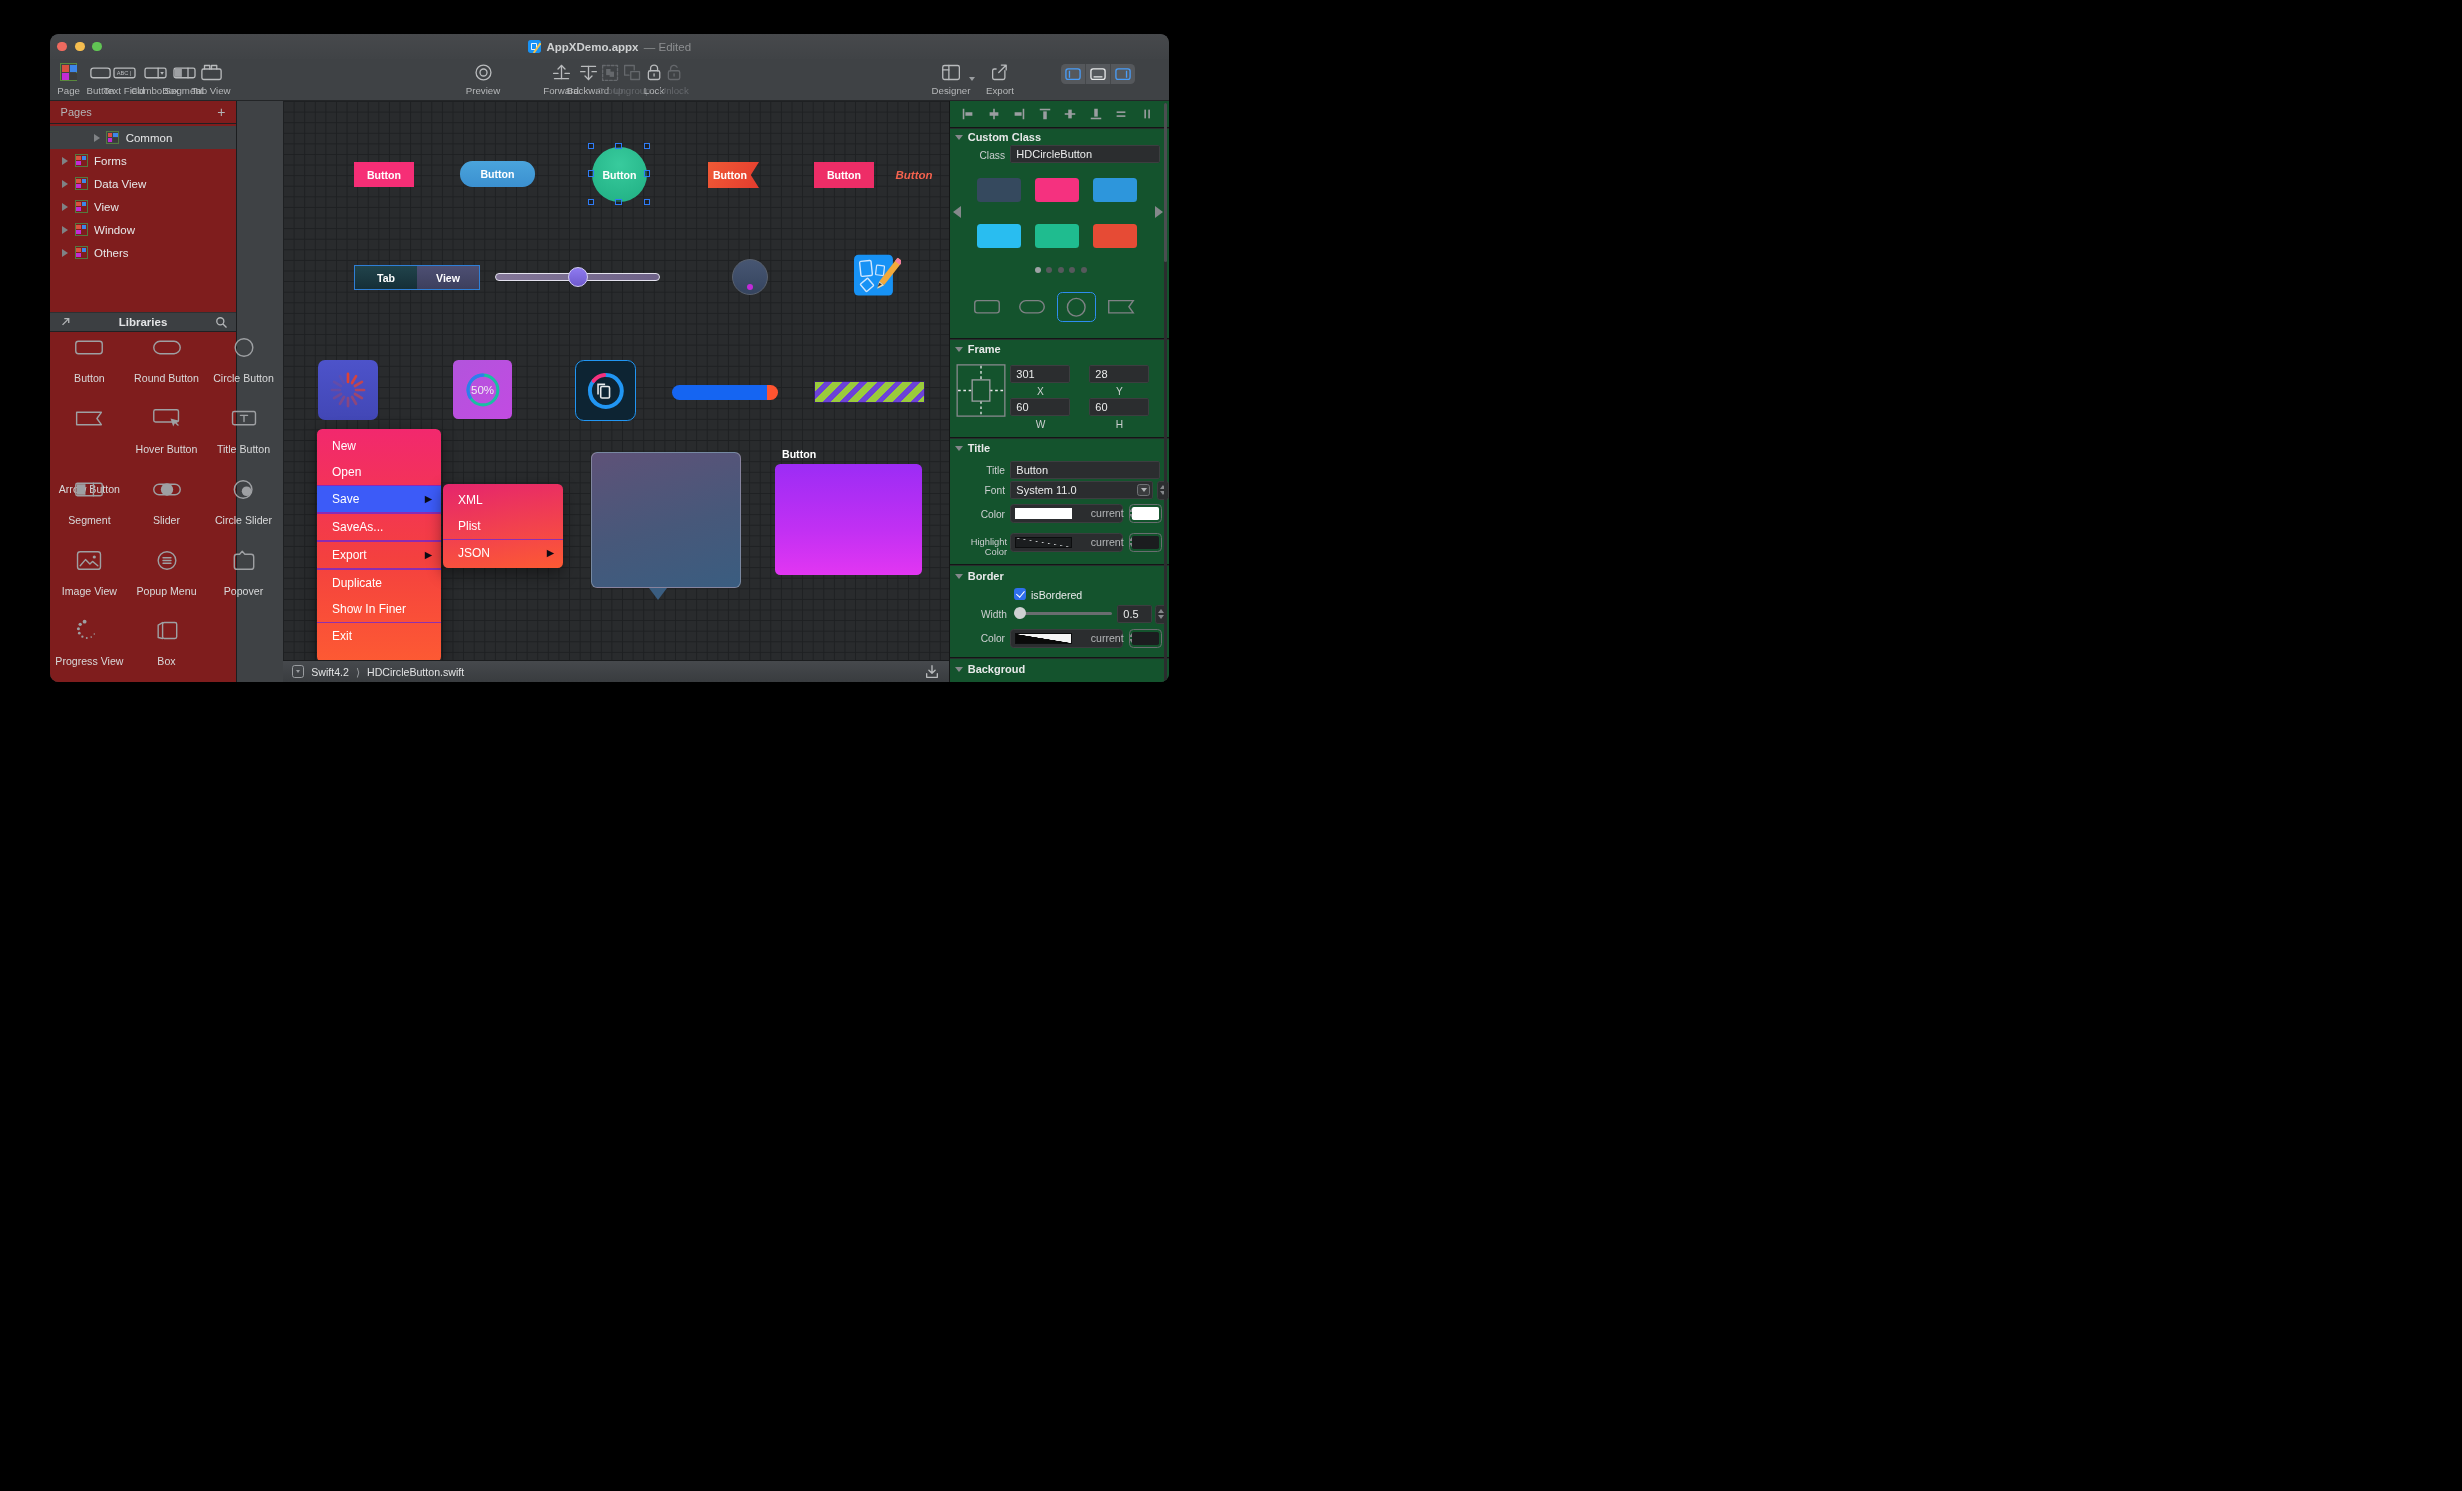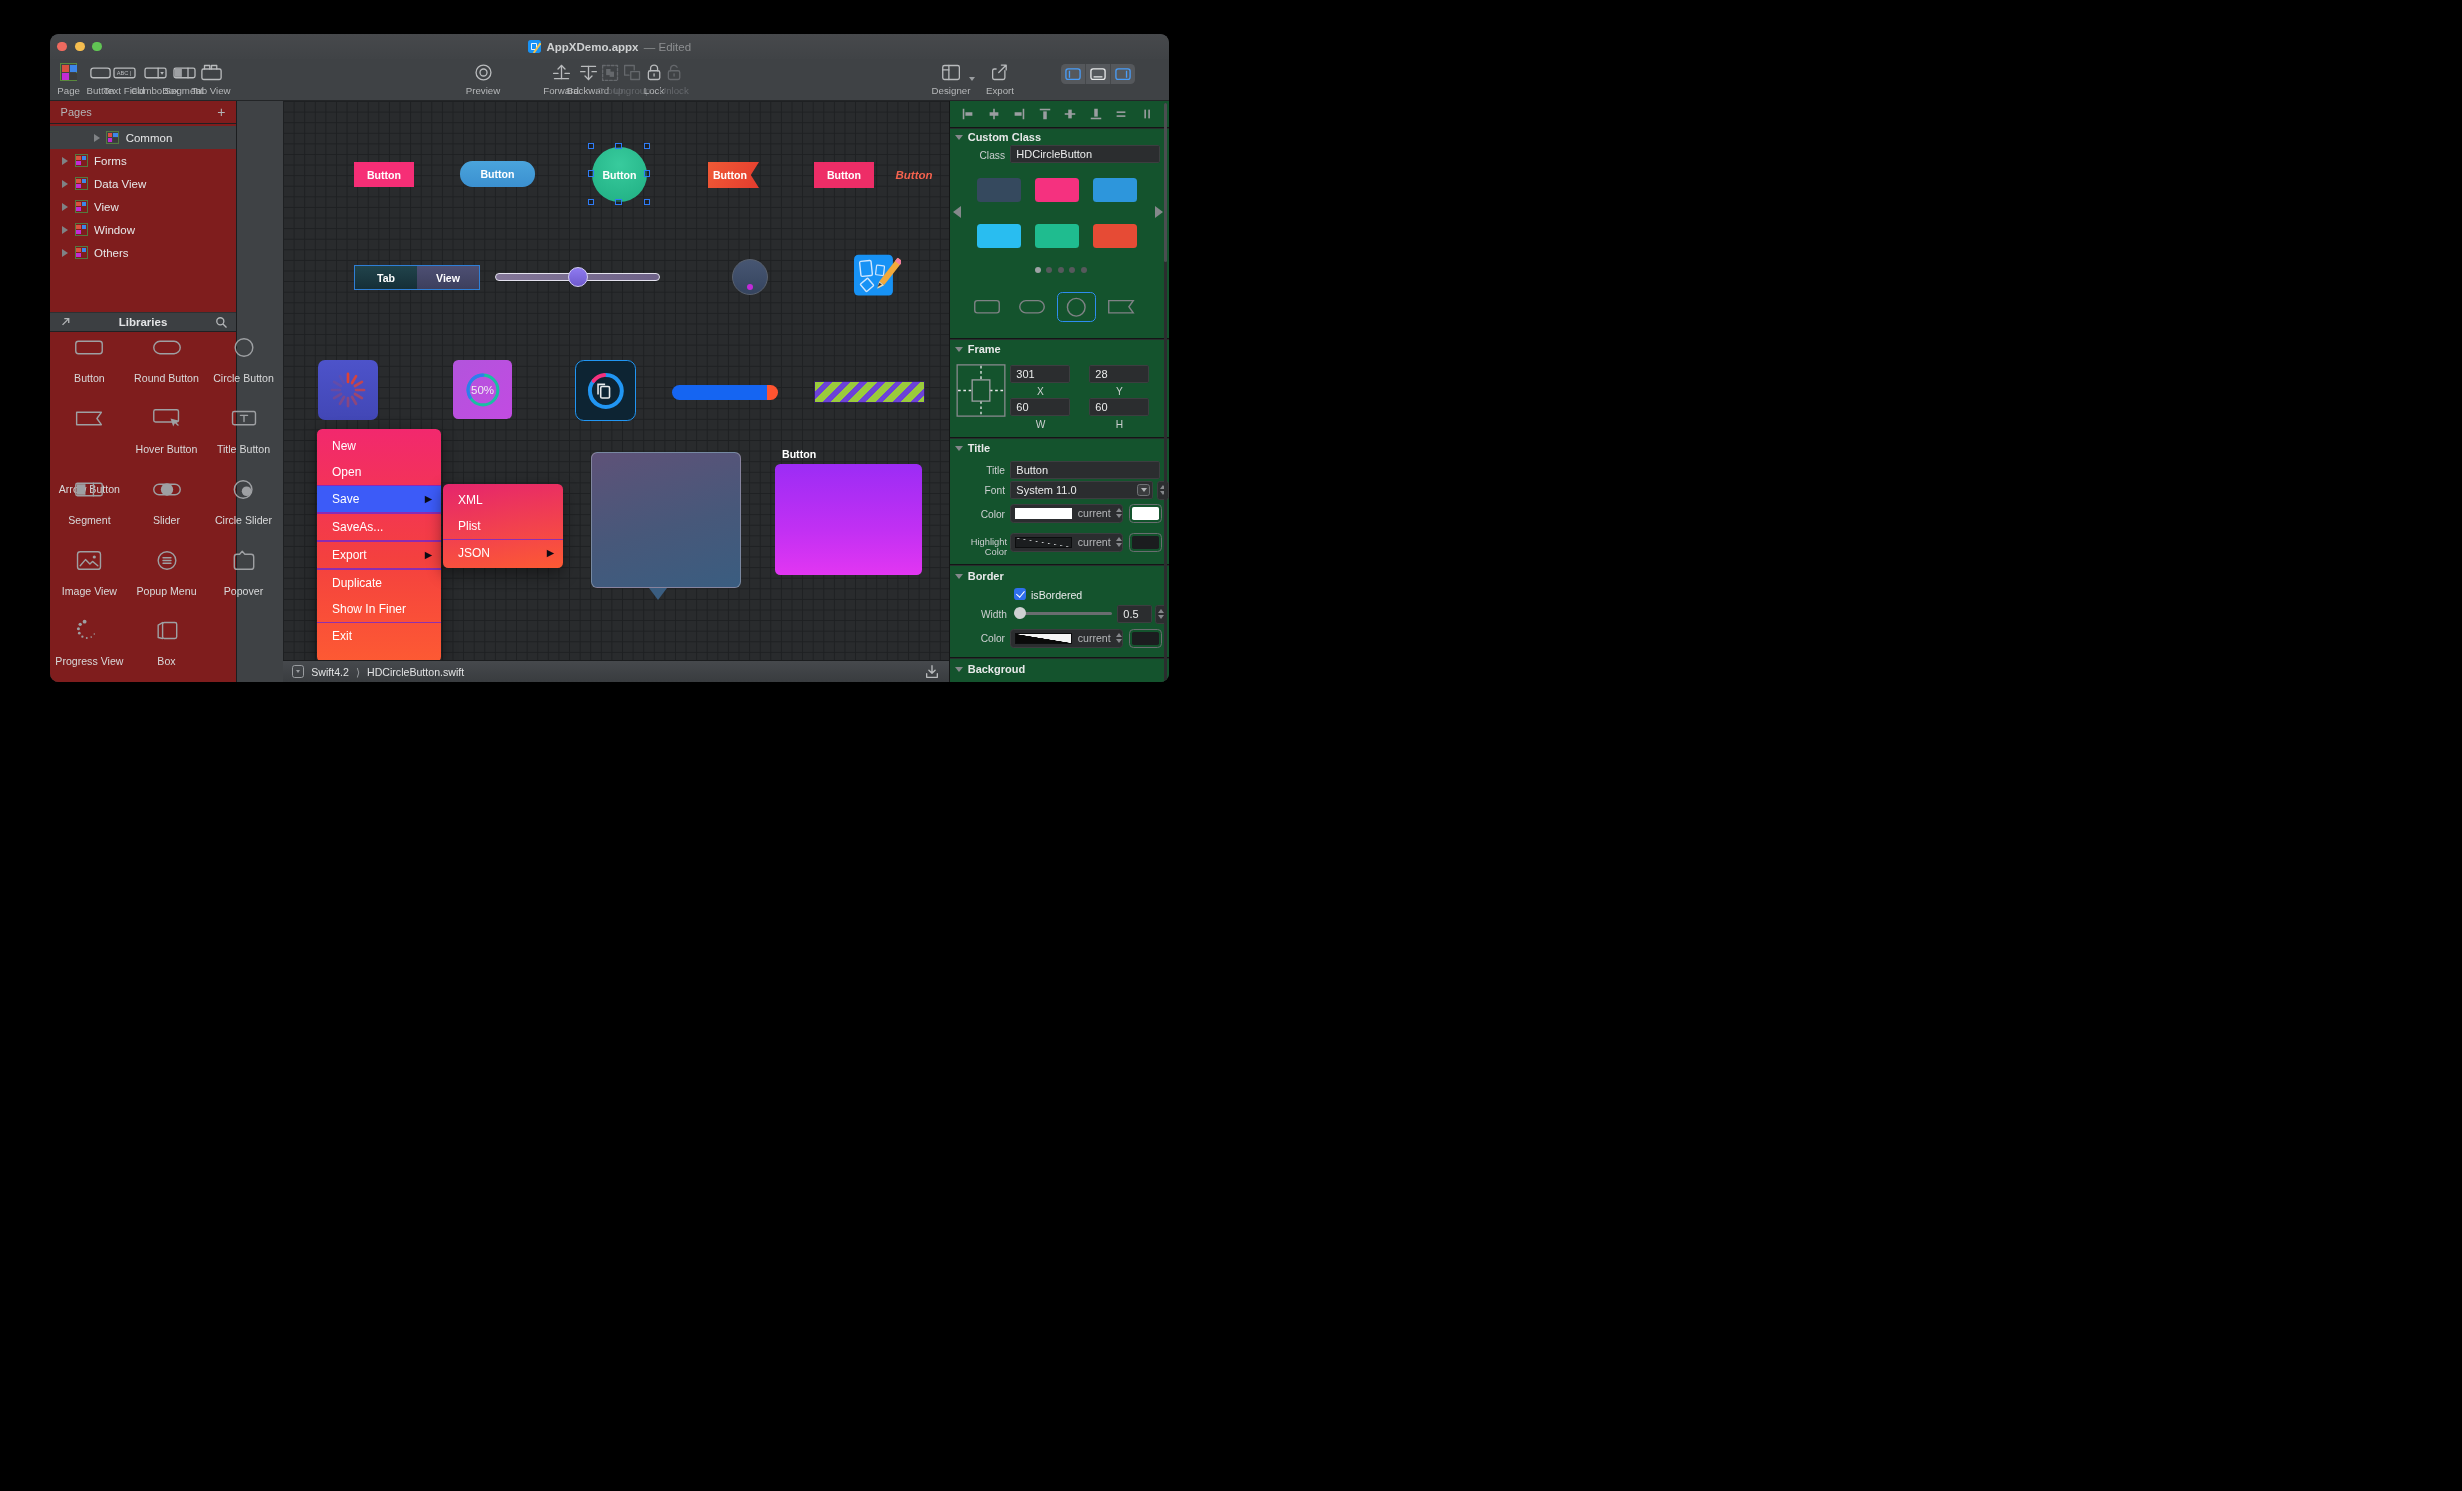--- a/index.html
+++ b/index.html
@@ -117,21 +117,21 @@
   .navarr{position:absolute;width:0;height:0;}
   .navarr.l{border-top:6.2px solid transparent;border-bottom:6.2px solid transparent;border-right:8px solid #85888b;}
   .navarr.r{border-top:6.2px solid transparent;border-bottom:6.2px solid transparent;border-left:8px solid #85888b;}
   .dot{position:absolute;width:6.2px;height:6.2px;border-radius:50%;background:#56595c;}
   .dot.on{background:#9fa2a5;}
   .shapebtn{position:absolute;display:flex;align-items:center;justify-content:center;}
   .shapebtn svg{stroke:#7f8285;fill:none;stroke-width:1.6;}
   .shapesel{border:1.8px solid #2e8df0;border-radius:5.3px;}
   .combo{position:absolute;height:18.6px;background:#2b2d2f;border:0.9px solid #3b3d3f;border-radius:3.5px;display:flex;align-items:center;padding:0 4.4px;gap:5.3px;}
   .combo .sw{width:57px;height:10.6px;flex:0 0 auto;}
-  .combo .cv{font-size:10.6px;color:#b5b7b9;flex:1;}
+  .combo .cv{font-size:10.6px;color:#b5b7b9;flex:1;margin-left:13px;}
   .stepper{display:flex;flex-direction:column;gap:1.8px;align-items:center;flex:0 0 auto;}
   .stepper i{width:0;height:0;border-left:3.5px solid transparent;border-right:3.5px solid transparent;display:block;}
   .stepper .up{border-bottom:4.4px solid #85888b;}
   .stepper .dn{border-top:4.4px solid #85888b;}
   .well{position:absolute;width:33px;height:18.6px;border:1.3px solid #6a6d70;border-radius:4.4px;padding:1.8px;}
   .well .in{width:100%;height:100%;border-radius:1.8px;}
   .bigstep{position:absolute;width:11.5px;height:18.6px;background:#2b2d2f;border:0.9px solid #3b3d3f;border-radius:2.7px;display:flex;flex-direction:column;align-items:center;justify-content:center;gap:1.8px;}
   .bigstep i{width:0;height:0;border-left:3.1px solid transparent;border-right:3.1px solid transparent;display:block;}
   .bigstep .up{border-bottom:4px solid #85888b;}
   .bigstep .dn{border-top:4px solid #85888b;}

